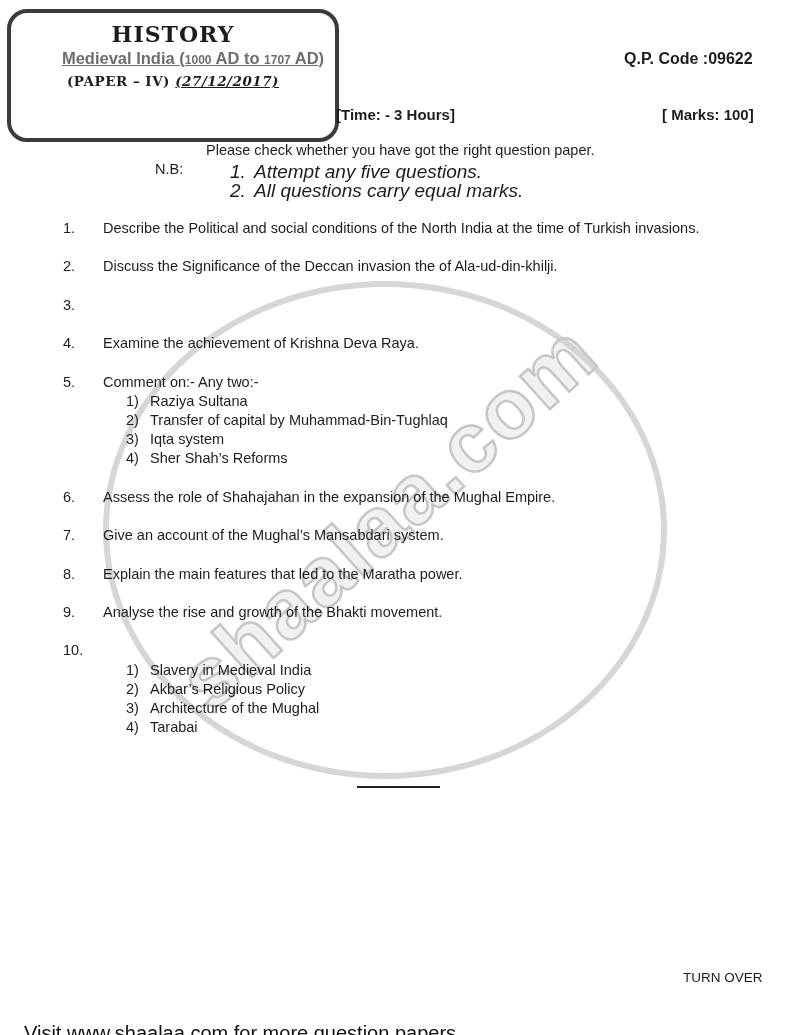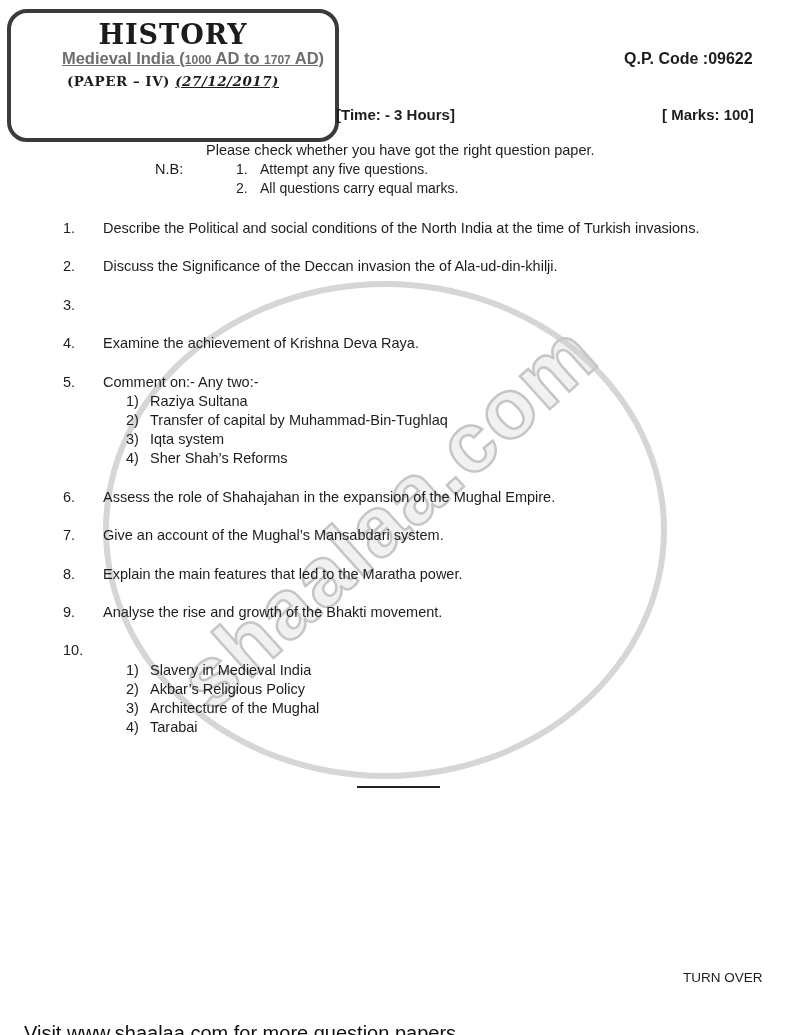--- a/index.html
+++ b/index.html
@@ -20,33 +20,33 @@
     white-space:nowrap;text-align:center;
   }
   .content{position:relative;z-index:1;}
   
   .header-box{
     position:absolute;left:7px;top:9px;width:324px;height:116px;
     border:4px solid #3b3b3b;border-radius:20px;text-align:center;padding-top:9px;
     background:transparent;
   }
   .hb-line1{font-size:17px;font-weight:bold;letter-spacing:1px;color:#2a2a2a;}
-  .hb-line2{font-family:"DejaVu Serif", serif;font-size:27px;font-weight:bold;letter-spacing:1px;color:#1c1c1c;line-height:25px;}
+  .hb-line2{font-family:"DejaVu Serif", serif;font-size:22px;font-weight:bold;letter-spacing:1px;color:#1c1c1c;line-height:25px;}
   .hb-line3{font-size:16.5px;font-weight:bold;color:#6d6d6d;text-decoration:underline;line-height:22px;padding-left:40px;}
   .hb-line3 .num-small{font-size:12px;}
   .hb-line4{font-family:"DejaVu Serif", serif;font-size:13.5px;font-weight:bold;color:#1c1c1c;line-height:21px;letter-spacing:0.5px;}
   .hb-date{font-style:italic;text-decoration:underline;}
   
   .qp-code{position:absolute;left:624px;top:50px;font-size:16px;font-weight:bold;}
   .time-label{position:absolute;left:336px;top:106px;font-size:15px;font-weight:bold;}
   .marks-label{position:absolute;left:662px;top:106px;font-size:15px;font-weight:bold;}
   
   .check-note{position:absolute;left:206px;top:142px;font-size:14.5px;}
   .nb-label{position:absolute;left:155px;top:161px;font-size:14.5px;}
-  .nb-item{position:absolute;left:236px;font-size:14px;}
+  .nb-item{position:absolute;left:230px;font-size:19px;font-style:italic;}
   .nb-item .nb-num{display:inline-block;width:24px;}
   .nb-1{top:161px;}
   .nb-2{top:180px;}
   
   .questions{position:absolute;left:0;top:219px;width:800px;font-size:14.5px;line-height:19.2px;}
   .q-block{margin-bottom:19.2px;}
   .q-row{display:flex;}
   .q-num{margin-left:63px;width:40px;flex:0 0 40px;}
   .q-text{flex:1;padding-right:40px;}
   .q-sub{display:flex;}

